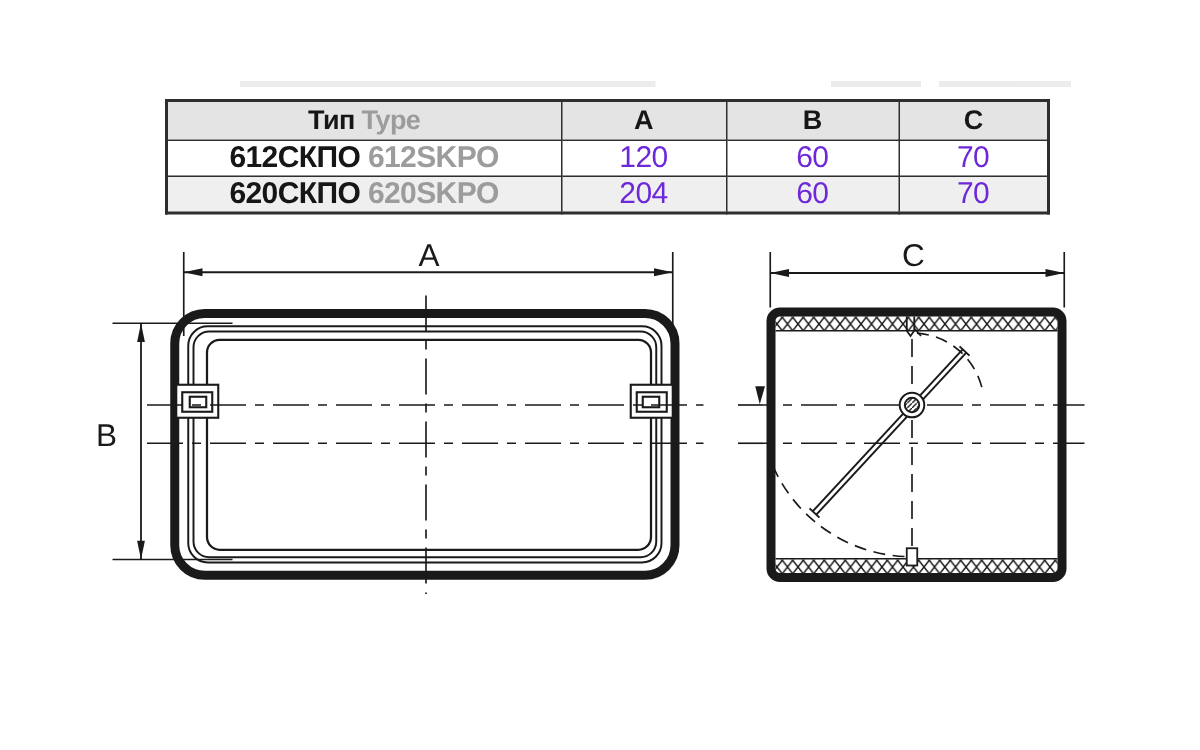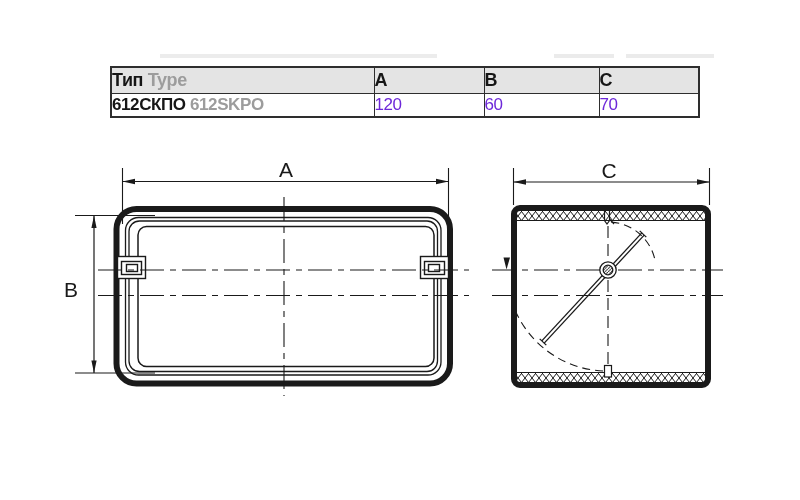--- a/index.html
+++ b/index.html
@@ -8,29 +8,29 @@
     font-family:"Liberation Sans", sans-serif;overflow:hidden;
   }
   
   .spec-table{
     position:absolute;left:110px;top:66px;width:588px;
     border-collapse:collapse;table-layout:fixed;
     border:2.4px solid #2e2e2e;
   }
   .spec-table td,.spec-table th{
     border:1.6px solid #2e2e2e;
-    text-align:left;vertical-align:middle;
+    text-align:center;vertical-align:middle;
     padding:0;letter-spacing:-0.4px;white-space:nowrap;
   }
   .spec-table .col-type{width:263px;}
   .spec-table .col-a{width:110px;}
   .spec-table .col-b{width:115px;}
   .spec-table .col-c{width:100px;}
   .row-head{height:26px;background:#e4e4e4;font-size:18px;font-weight:600;color:#161616;}
-  .row-data{height:24px;font-size:17px;}
+  .row-data{height:24px;font-size:20px;}
   .row-0{background:#ffffff;}
   .row-1{background:#efefef;}
   .t-ru{color:#161616;font-weight:600;}
   .t-en{color:#9c9c9c;font-weight:600;}
   .t-num{color:#6d28d9;font-weight:500;}
   
   .drawing{position:absolute;left:0;top:0;}
   .dim-label{font-family:"Liberation Sans",sans-serif;font-size:21px;fill:#1a1a1a;}
 </style>
 </head>
@@ -52,20 +52,29 @@
     <th>A</th>
     <th>B</th>
     <th>C</th>
   </tr>
   <tr class="row-data row-0">
     <td>
       <span class="t-ru">612СКПО</span>
       <span class="t-en">612SKPO</span>
     </td>
     <td class="t-num">120</td>
+    <td class="t-num">60</td>
+    <td class="t-num">70</td>
+  </tr>
+  <tr class="row-data row-1">
+    <td>
+      <span class="t-ru">620СКПО</span>
+      <span class="t-en">620SKPO</span>
+    </td>
+    <td class="t-num">204</td>
     <td class="t-num">60</td>
     <td class="t-num">70</td>
   </tr>
 </tbody>
   </table>
 
 <svg class="drawing" width="800" height="500" viewBox="0 0 800 500">
   <defs>
     <pattern id="xhatch" width="7" height="9" patternUnits="userSpaceOnUse">
       <path d="M0,0 L7,9 M7,0 L0,9" stroke="#1a1a1a" stroke-width="1" fill="none"></path>

